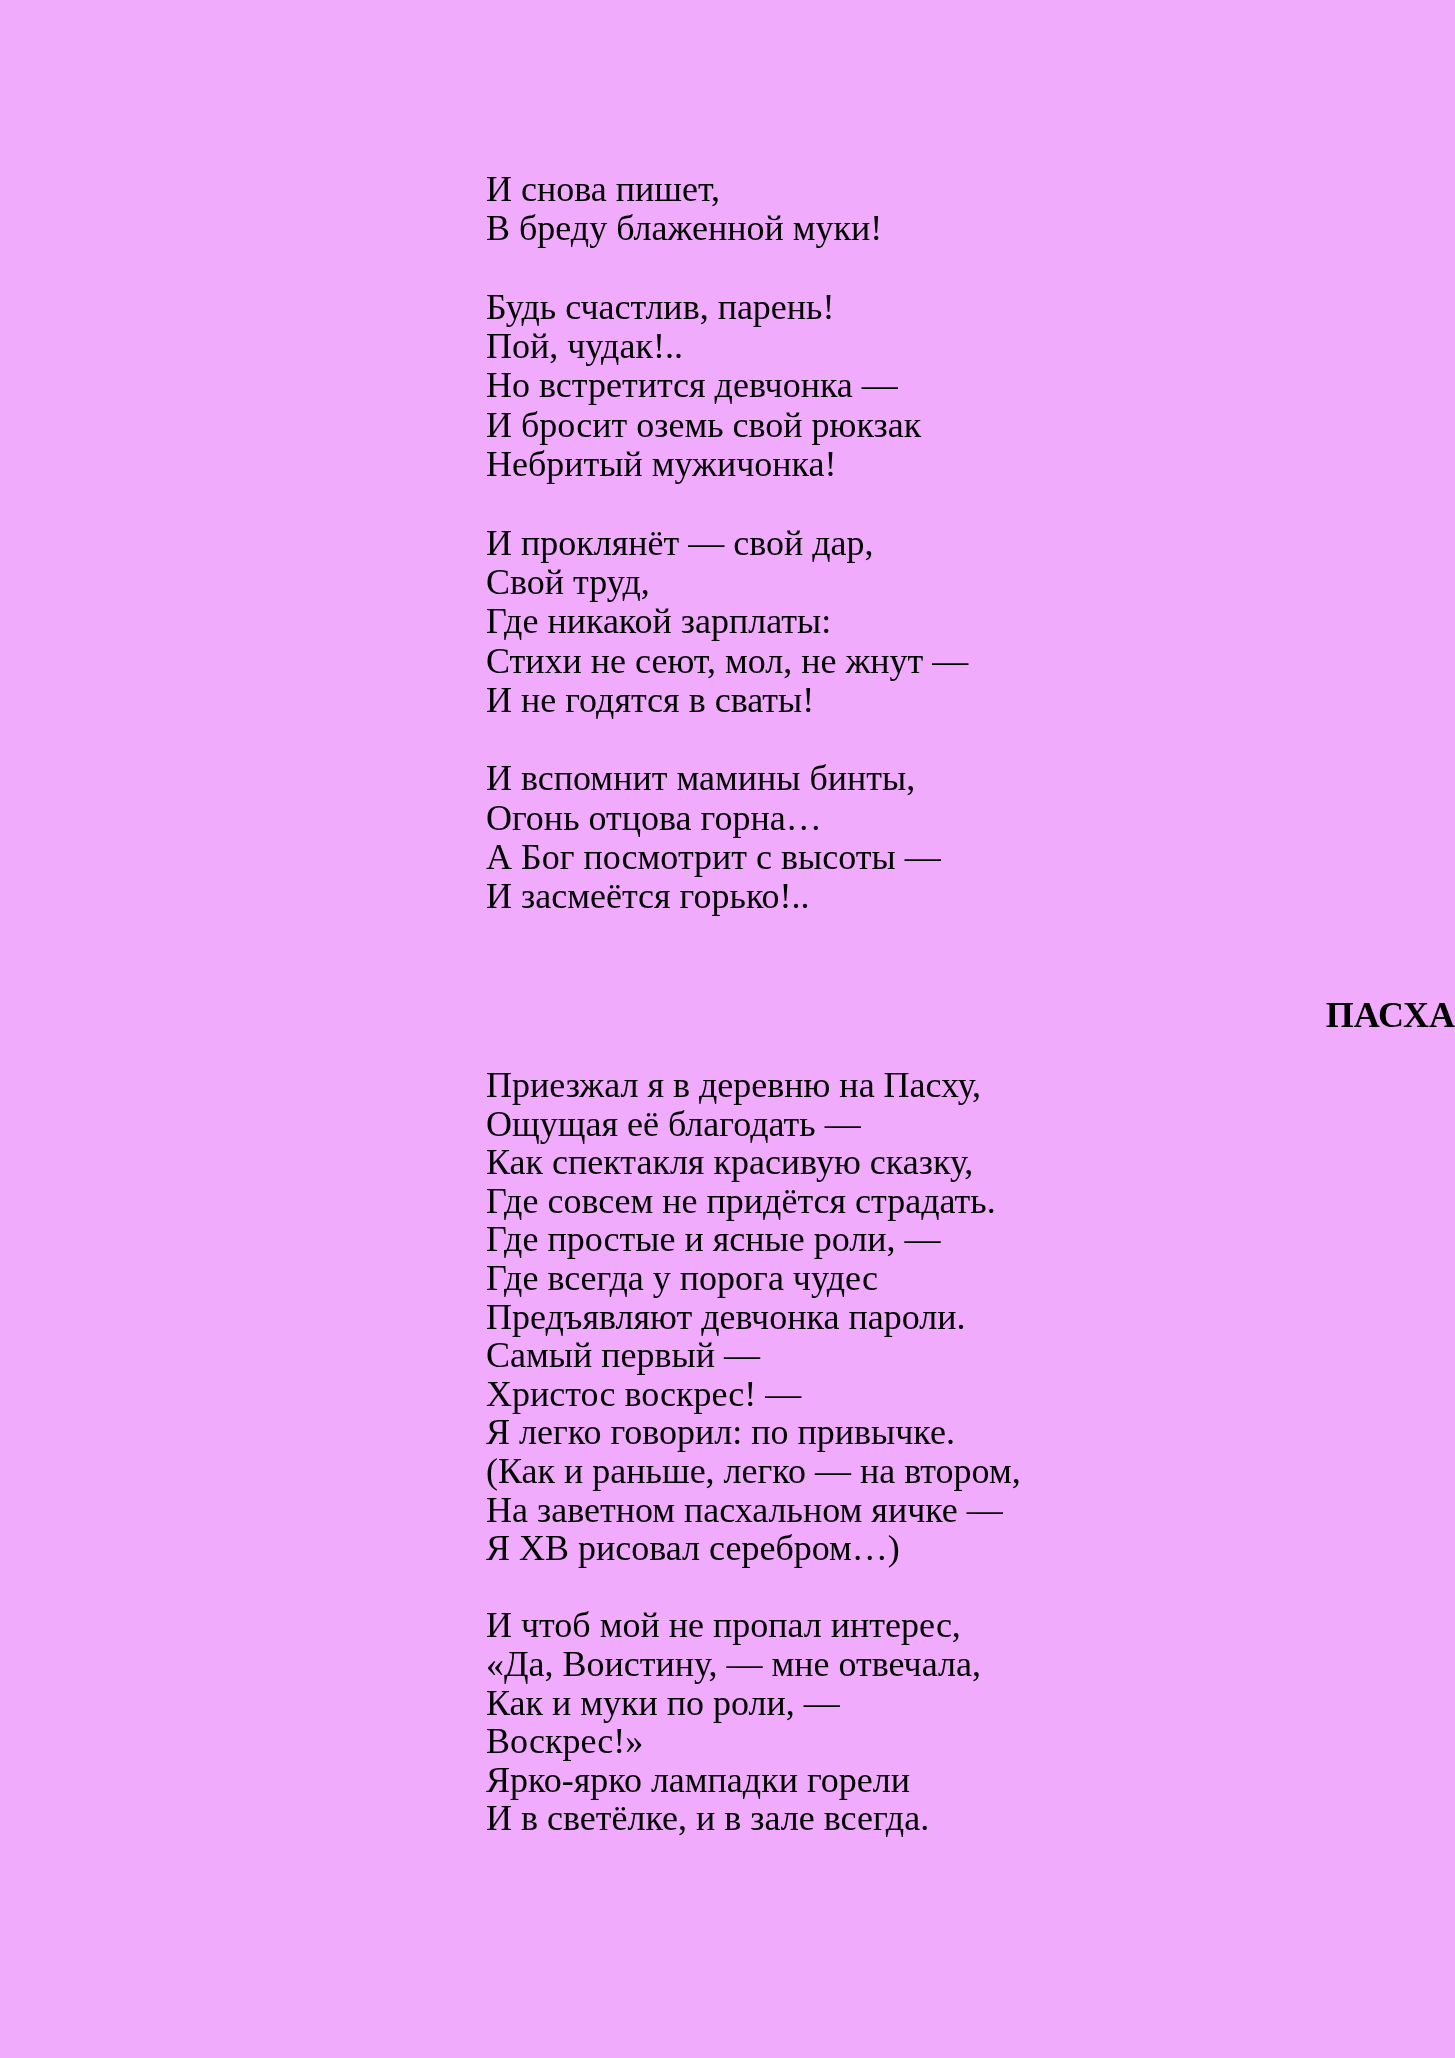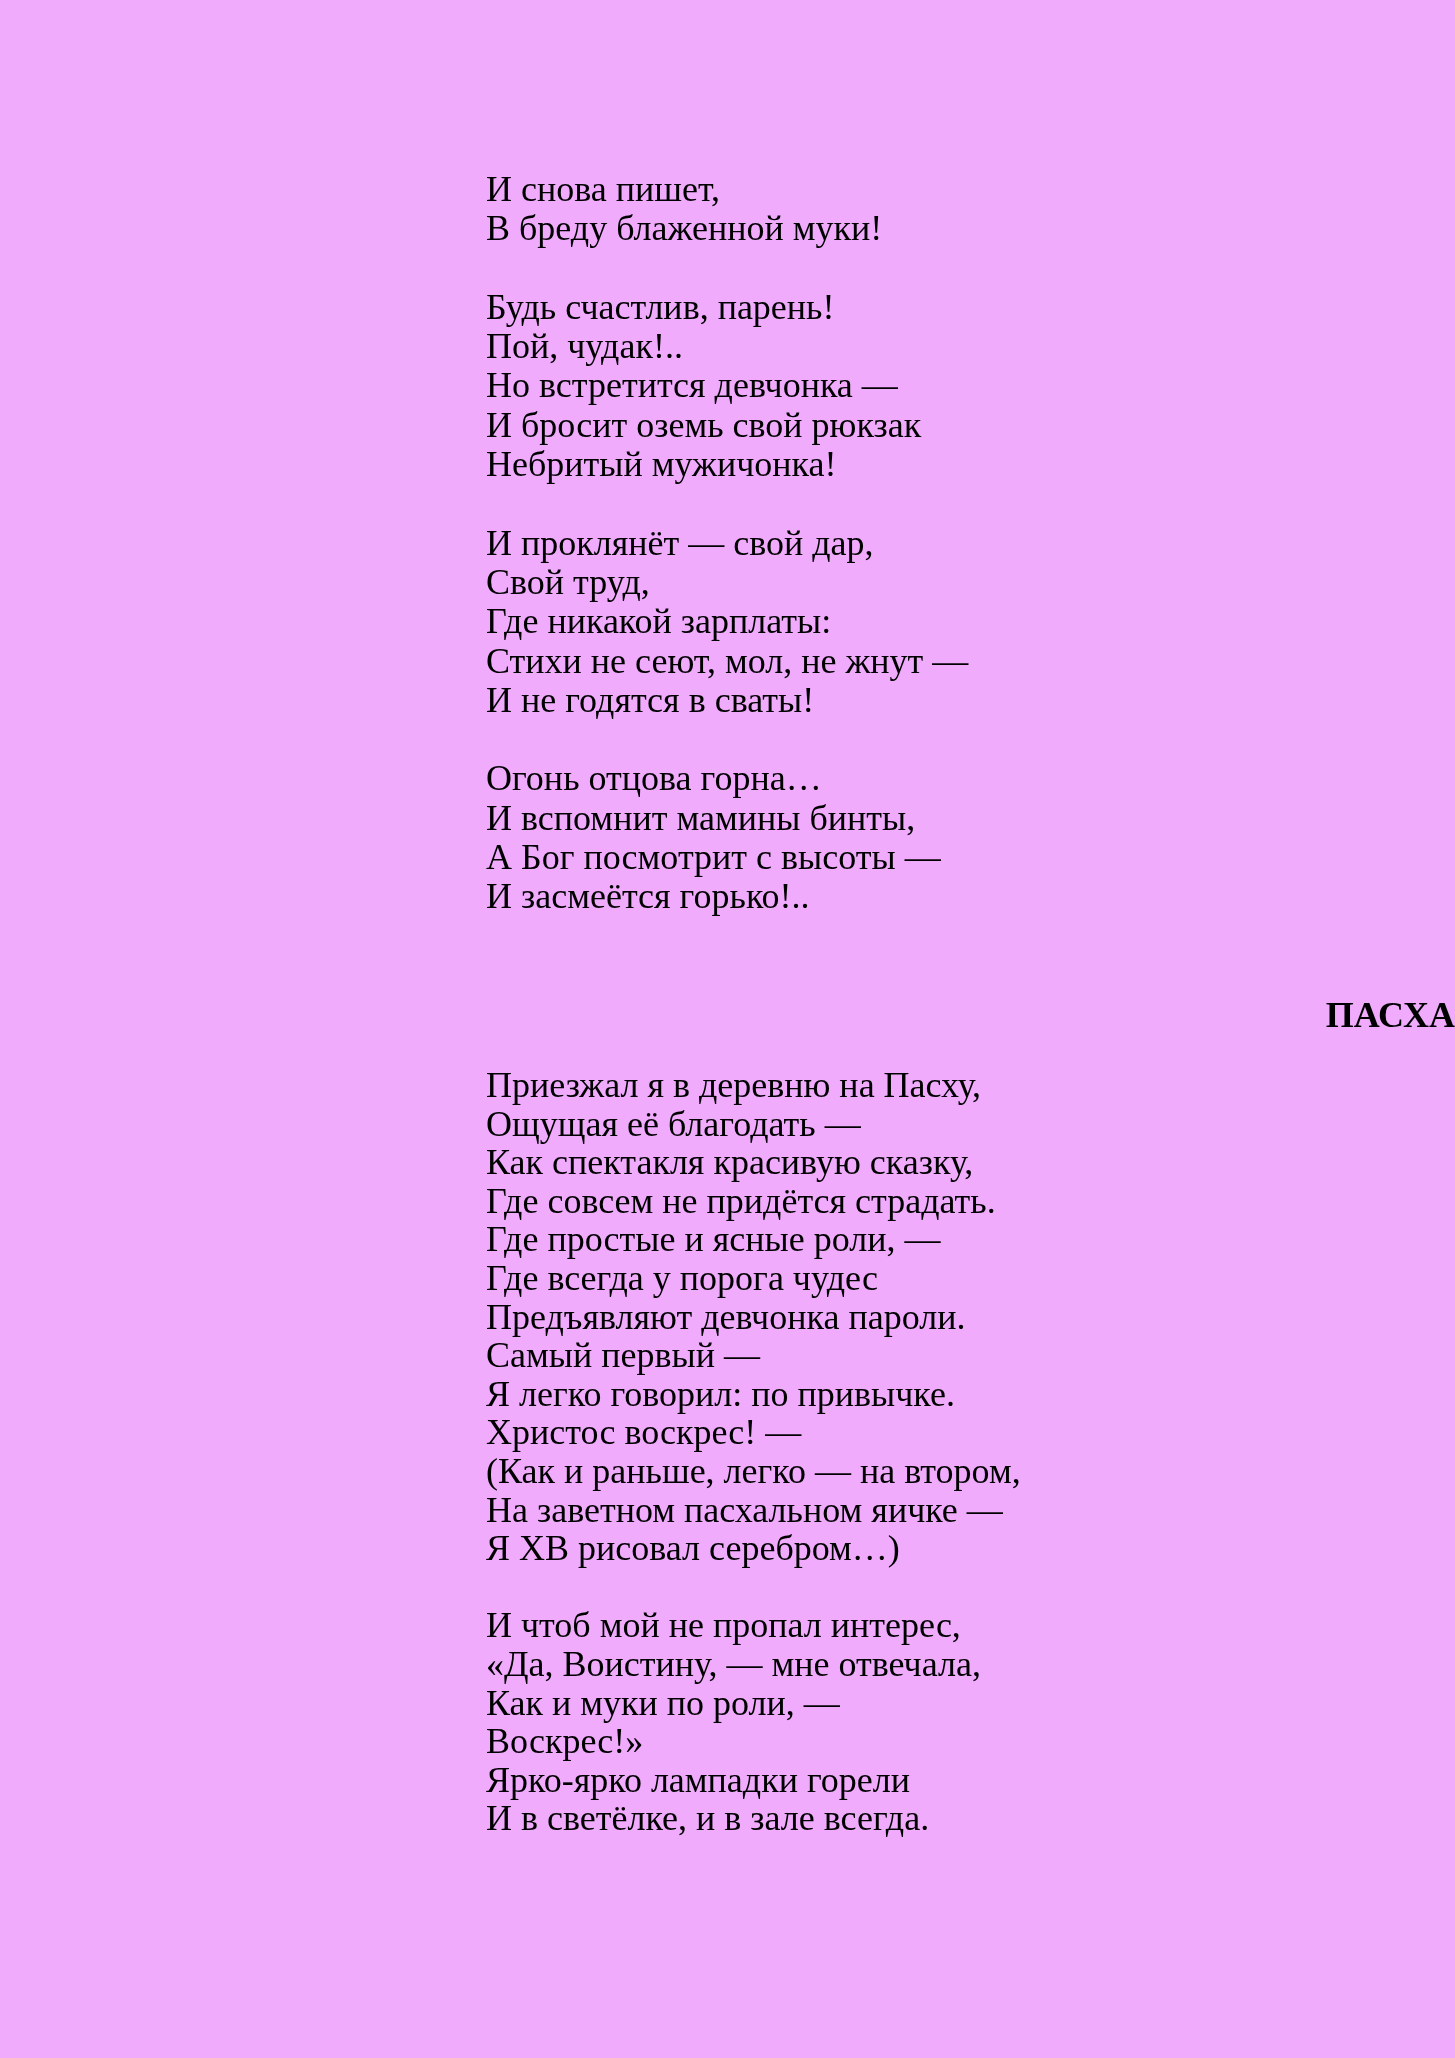--- a/index.html
+++ b/index.html
@@ -73,41 +73,41 @@
       <div class="line">Небритый мужичонка!</div>
     </div>
     <div class="stanza">
       <div class="line">И проклянёт — свой дар,</div>
       <div class="line">Свой труд,</div>
       <div class="line">Где никакой зарплаты:</div>
       <div class="line">Стихи не сеют, мол, не жнут —</div>
       <div class="line">И не годятся в сваты!</div>
     </div>
     <div class="stanza">
+      <div class="line">И вспомнит мамины бинты,</div>
       <div class="line">Огонь отцова горна…</div>
-      <div class="line">И вспомнит мамины бинты,</div>
       <div class="line">А Бог посмотрит с высоты —</div>
       <div class="line">И засмеётся горько!..</div>
     </div>
   </div>
 
   <div class="heading" style="top:996px;">ПАСХА</div>
 
   <div class="block block-2" style="top:1066px;">
     <div class="stanza">
       <div class="line">Приезжал я в деревню на Пасху,</div>
       <div class="line">Ощущая её благодать —</div>
       <div class="line">Как спектакля красивую сказку,</div>
       <div class="line">Где совсем не придётся страдать.</div>
       <div class="line">Где простые и ясные роли, —</div>
       <div class="line">Где всегда у порога чудес</div>
       <div class="line">Предъявляют девчонка пароли.</div>
       <div class="line">Самый первый —</div>
+      <div class="line">Христос воскрес! —</div>
       <div class="line">Я легко говорил: по привычке.</div>
-      <div class="line">Христос воскрес! —</div>
       <div class="line">(Как и раньше, легко — на втором,</div>
       <div class="line">На заветном пасхальном яичке —</div>
       <div class="line">Я ХВ рисовал серебром…)</div>
     </div>
     <div class="stanza">
       <div class="line">И чтоб мой не пропал интерес,</div>
       <div class="line">«Да, Воистину, — мне отвечала,</div>
       <div class="line">Как и муки по роли, —</div>
       <div class="line">Воскрес!»</div>
       <div class="line">Ярко-ярко лампадки горели</div>

